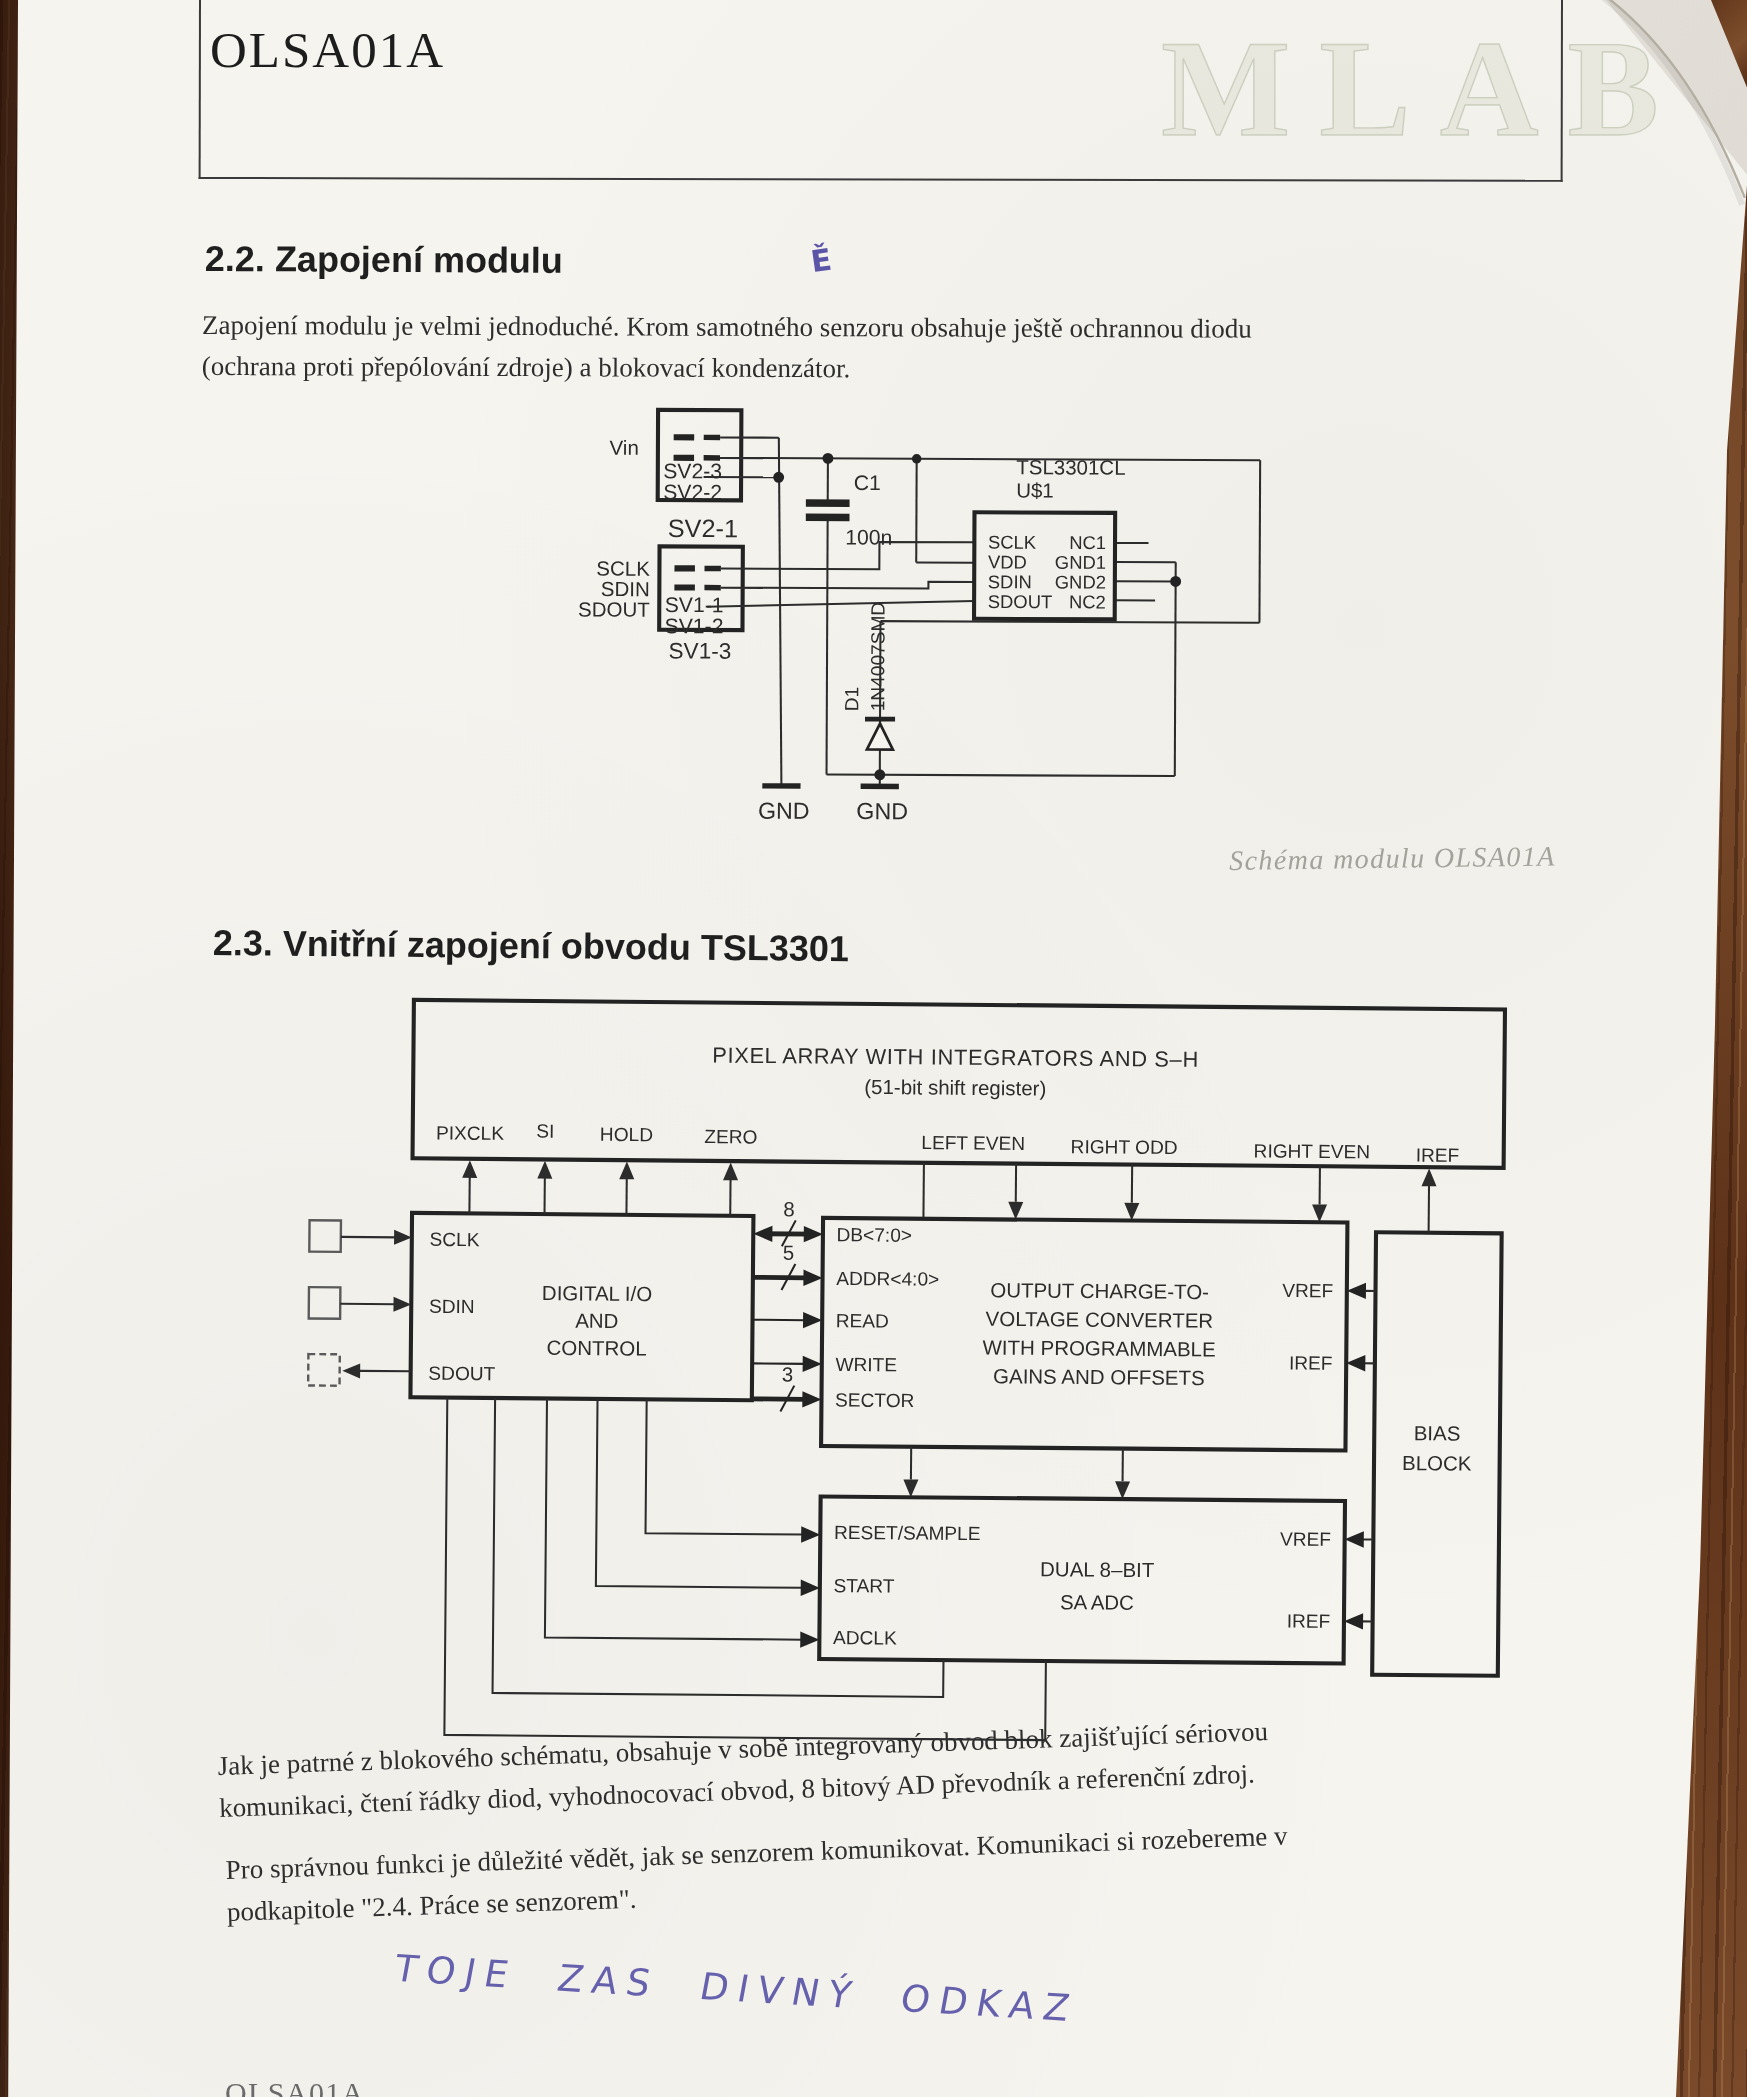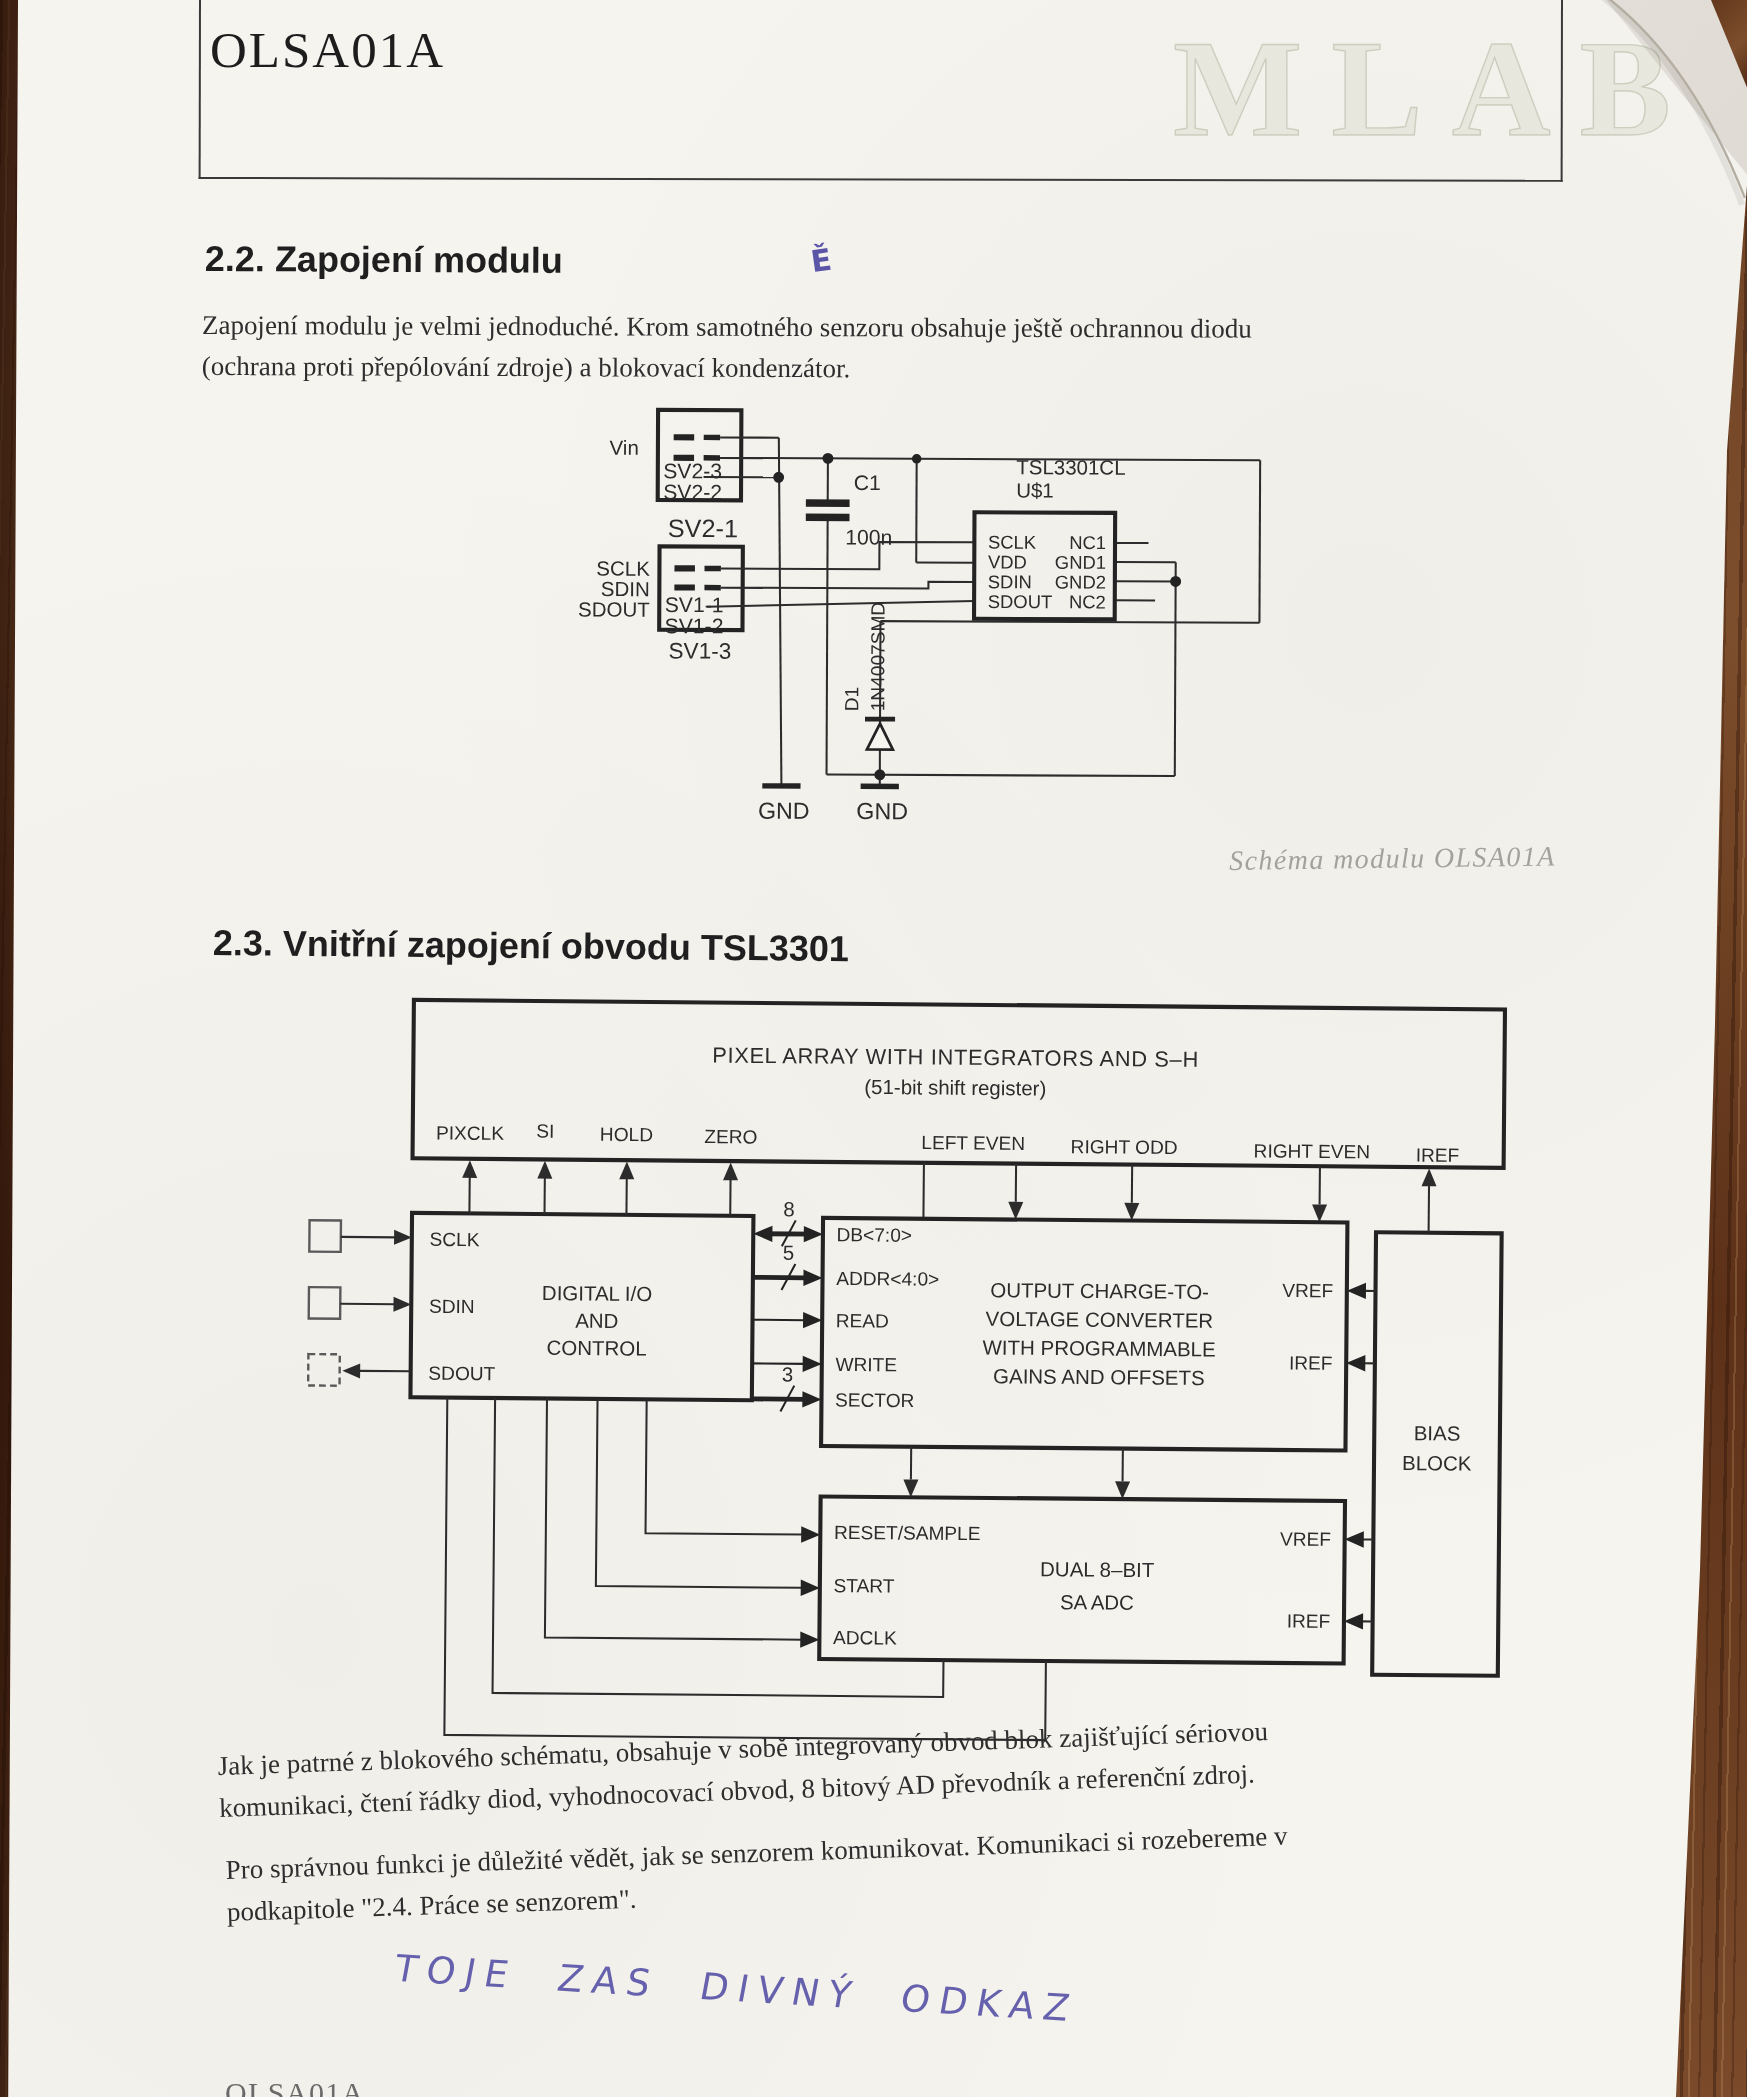--- a/index.html
+++ b/index.html
@@ -38,21 +38,21 @@
     border:2px solid #3a3a3a;border-top:none;
     transform:rotate(0.12deg);transform-origin:left top;
   }
   .page-title{
     left:210px;top:20.5px;font-size:51px;color:#1d1d1d;letter-spacing:2px;
     font-family:"Liberation Serif", serif;
   }
   .watermark{
     left:1161px;top:9.6px;font-size:137px;font-weight:bold;letter-spacing:29px;
     font-family:"Liberation Serif", serif;
-    color:rgba(172,180,152,0.16);margin-left:12px;-webkit-text-stroke:1.4px rgba(150,160,128,0.38);
+    color:rgba(172,180,152,0.16);-webkit-text-stroke:1.4px rgba(150,160,128,0.38);
   }
   .h2{
     font-family:"Liberation Sans", sans-serif;font-weight:bold;color:#1f1f1f;
     transform-origin:left top;
   }
   .heading-2-2{left:205px;top:238px;font-size:36px;transform:rotate(0.3deg);}
   .heading-2-3{left:213px;top:922px;font-size:36px;transform:rotate(0.55deg);}
   .bodytext{
     color:#2e2e2e;font-size:27px;line-height:41px;transform-origin:left top;
     font-family:"Liberation Serif", serif;white-space:nowrap;

